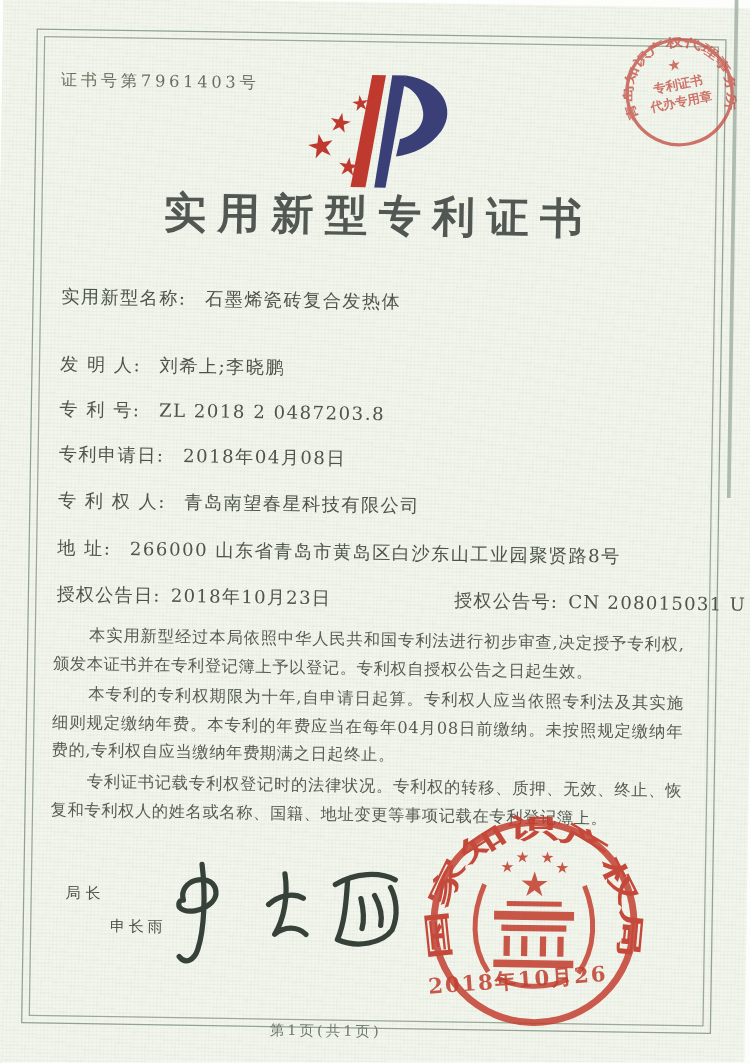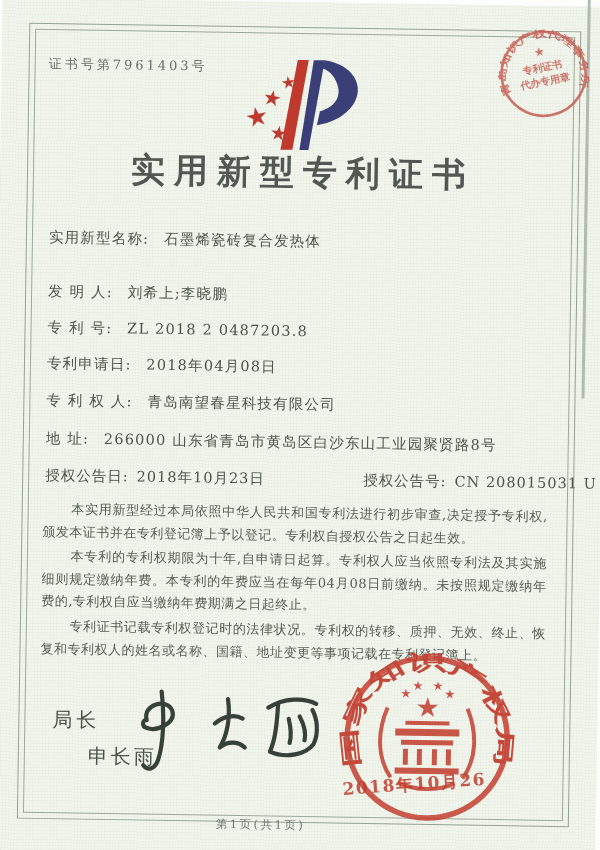--- a/index.html
+++ b/index.html
@@ -37,21 +37,21 @@
   .grant-row{position:absolute;left:50px;top:468px;width:510px;font-size:14.5px;color:#4c544c;letter-spacing:1px;white-space:nowrap;}
   .grant-right{position:absolute;left:318px;top:0;}
   .grant-row .fvalue{margin-left:8px;}
 
   .paragraphs{position:absolute;left:48px;top:500px;width:505px;}
   .paragraphs p{
     margin:0 0 2px 0;text-indent:2.2em;text-align:justify;
     font-size:13px;line-height:1.74;color:#555d54;letter-spacing:.5px;
   }
 
-  .officer{position:absolute;left:61px;top:708px;font-size:20px;color:#4b534b;letter-spacing:4px;}
+  .officer{position:absolute;left:61px;top:708px;font-size:12px;color:#4b534b;letter-spacing:4px;}
   .officer .officer-name{margin-top:9px;letter-spacing:3px;margin-left:36px;}
 
   .signature{position:absolute;left:128px;top:682px;width:225px;height:100px;transform:rotate(-3deg);}
 
   .seal{position:absolute;left:348px;top:646px;width:176px;height:176px;opacity:.92;}
   .seal-date{
     position:absolute;left:352px;top:769px;font-size:17px;font-weight:700;
     color:#bf3e2e;letter-spacing:1.5px;transform:rotate(-5deg);opacity:.85;white-space:nowrap;
   }
 

